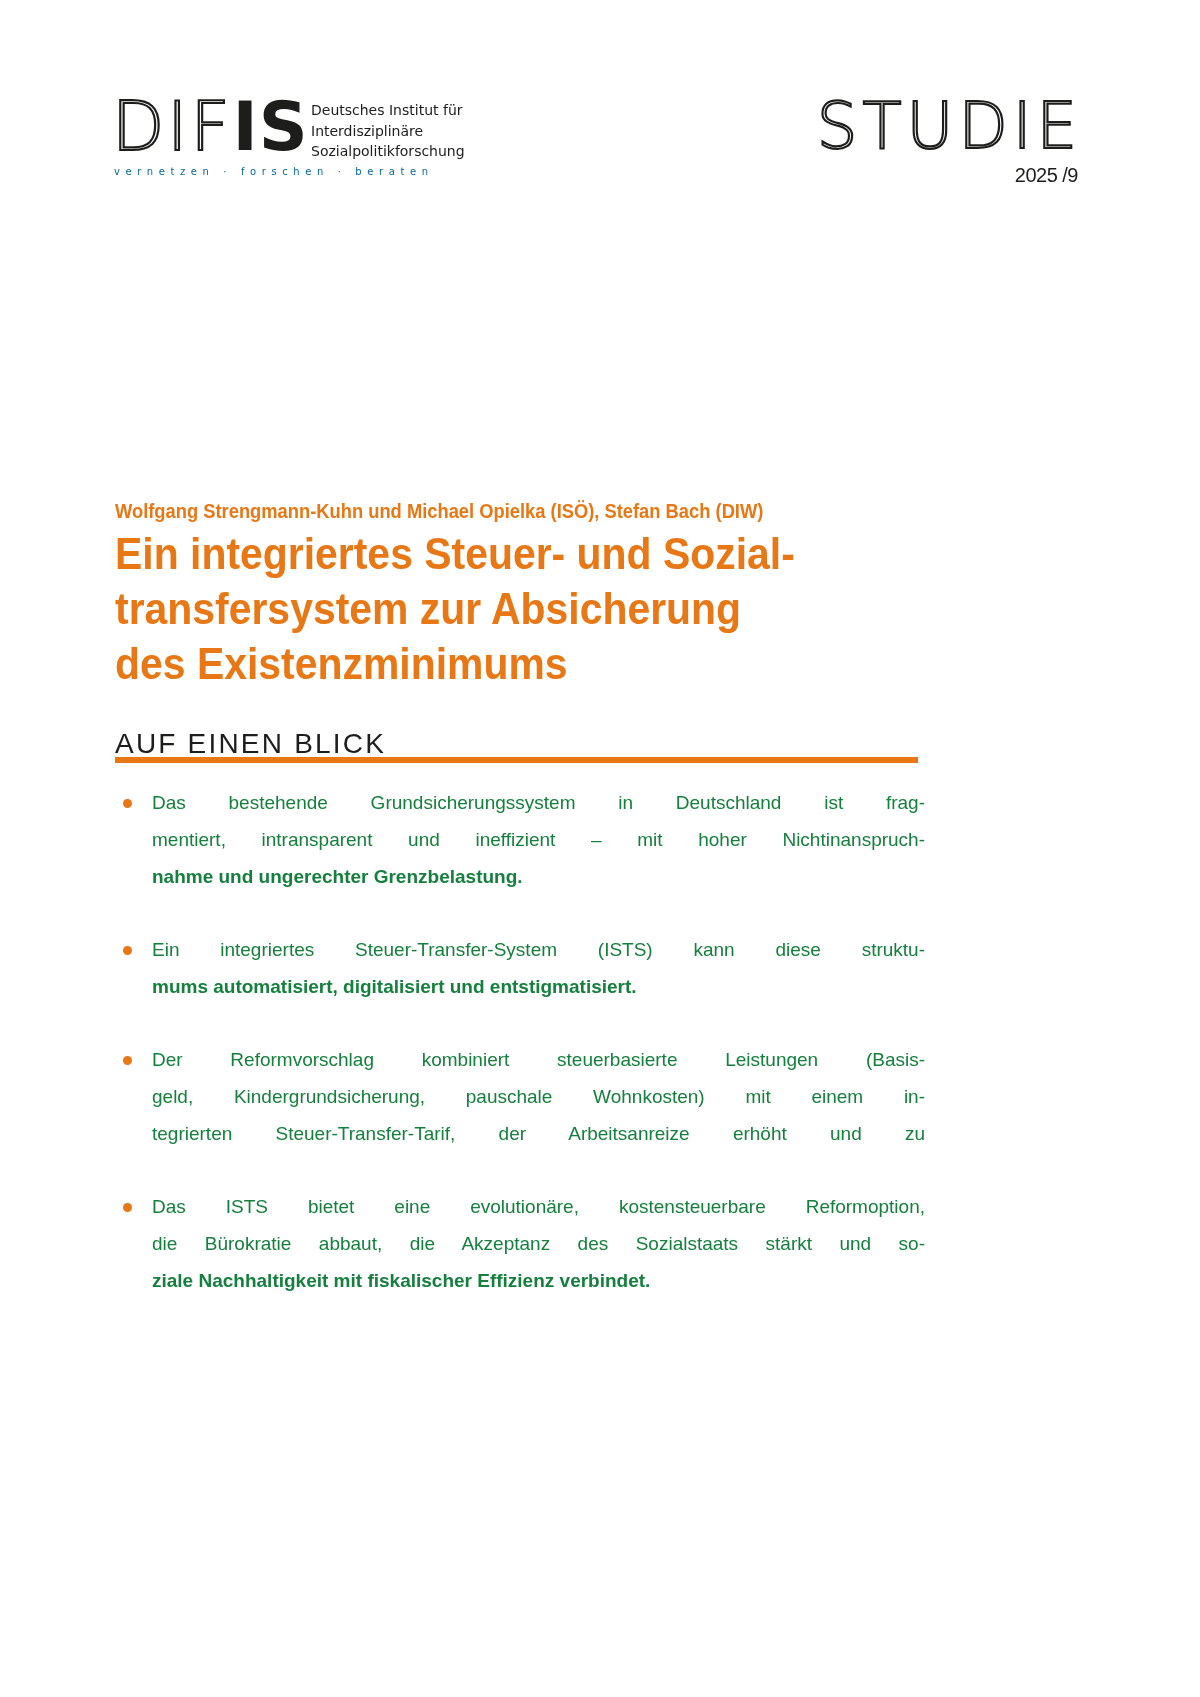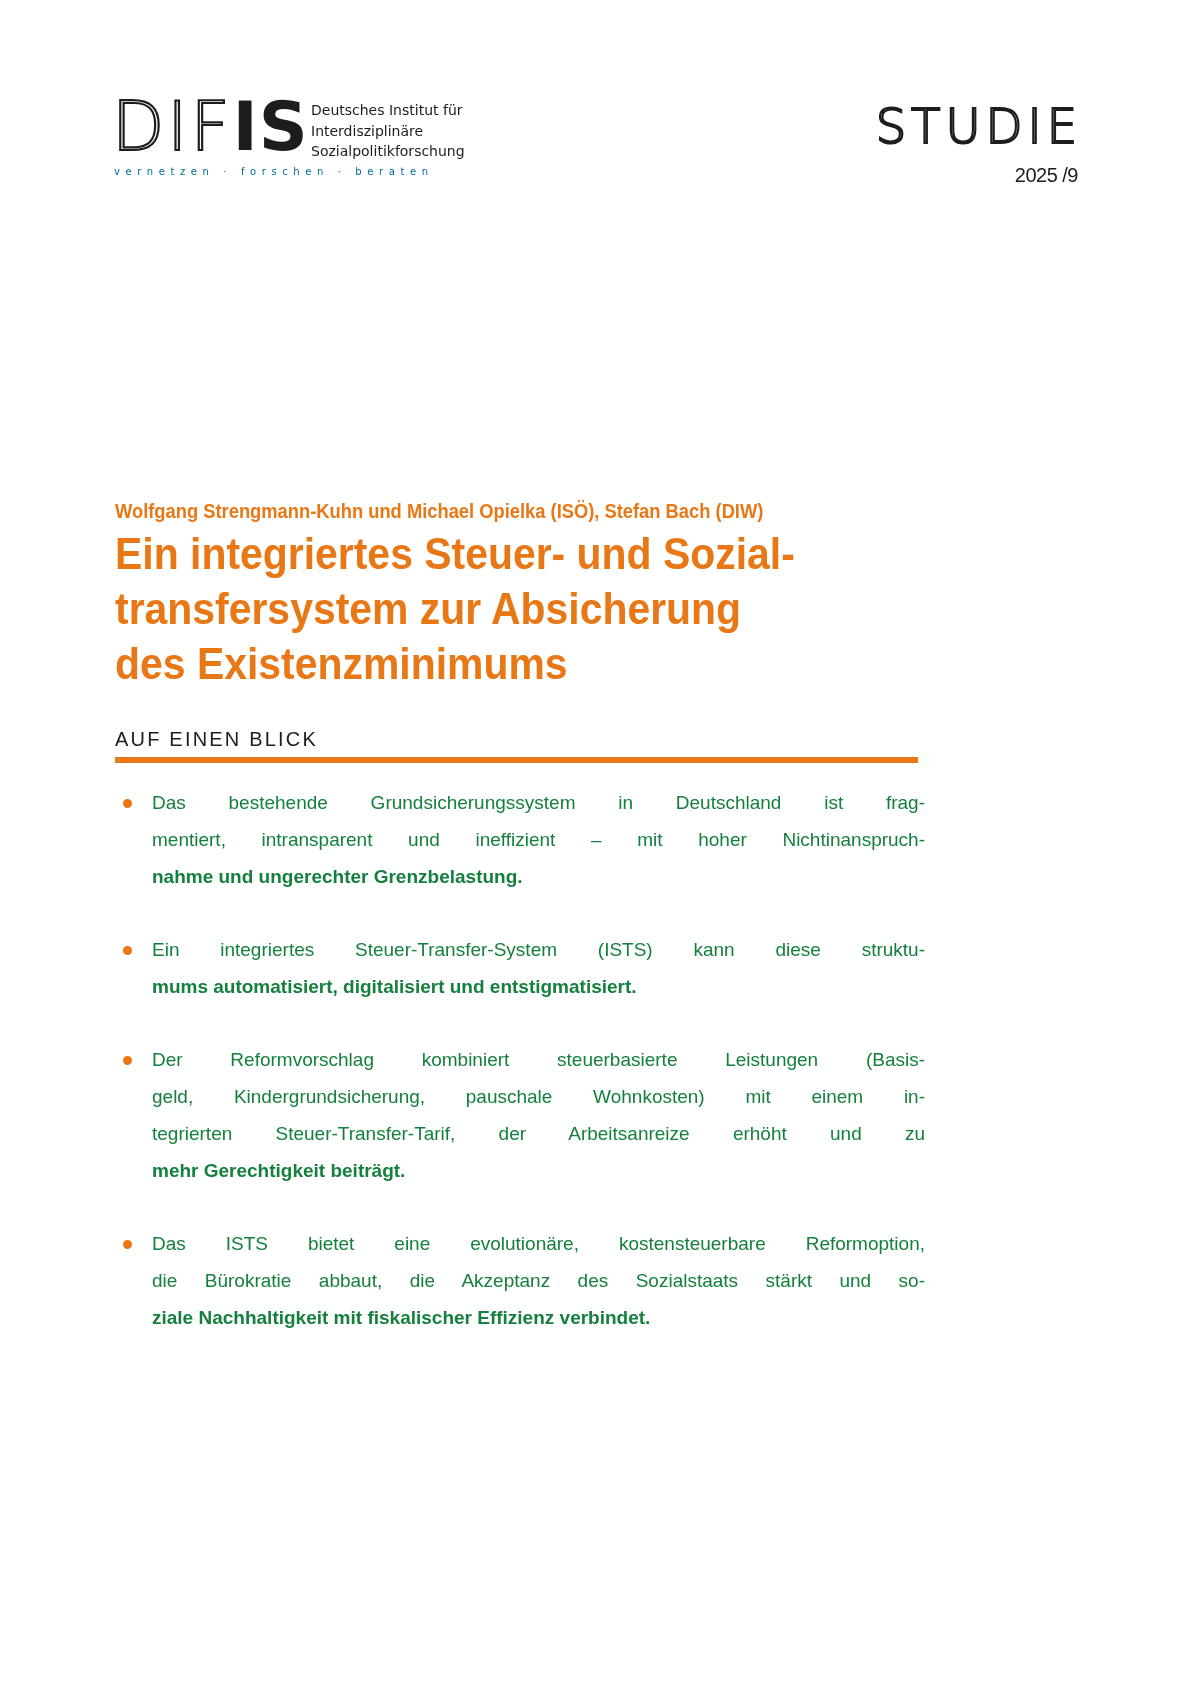--- a/index.html
+++ b/index.html
@@ -62,21 +62,21 @@
       color: #0369a1;
       white-space: nowrap;
     }
 
     
     .studie {
       right: 118px;
       top: 88px;
       font-family: "DejaVu Sans", sans-serif;
       font-weight: 100;
-      font-size: 48px;
+      font-size: 64px;
       line-height: 76px;
       letter-spacing: 5px;
       color: transparent;
       -webkit-text-stroke-width: 2.2px;
       -webkit-text-stroke-color: #1d1d1b;
       white-space: nowrap;
     }
     .issue {
       right: 122px;
       top: 164px;
@@ -112,21 +112,21 @@
       transform: scaleX(0.93);
       transform-origin: left top;
     }
     .title div { white-space: nowrap; }
 
     
     .section-heading {
       left: 115px;
       top: 728px;
       font-family: "Liberation Sans", sans-serif;
-      font-size: 20px;
+      font-size: 28px;
       letter-spacing: 2.2px;
       color: #1d1d1b;
       white-space: nowrap;
     }
     .rule {
       left: 115px;
       top: 757px;
       width: 803px;
       height: 6px;
       background: #e87715;
@@ -209,21 +209,20 @@
   <li class="bullet">
     <span class="dot"></span>
     <span class="line">Ein integriertes Steuer-Transfer-System (ISTS) kann diese struktu-</span>
     <span class="line last">mums automatisiert, digitalisiert und entstigmatisiert.</span>
   </li>
   <li class="bullet">
     <span class="dot"></span>
     <span class="line">Der Reformvorschlag kombiniert steuerbasierte Leistungen (Basis-</span>
     <span class="line">geld, Kindergrundsicherung, pauschale Wohnkosten) mit einem in-</span>
     <span class="line">tegrierten Steuer-Transfer-Tarif, der Arbeitsanreize erhöht und zu</span>
-    <span class="line last">mehr Gerechtigkeit beiträgt.</span>
   </li>
   <li class="bullet">
     <span class="dot"></span>
     <span class="line">Das ISTS bietet eine evolutionäre, kostensteuerbare Reformoption,</span>
     <span class="line">die Bürokratie abbaut, die Akzeptanz des Sozialstaats stärkt und so-</span>
     <span class="line last">ziale Nachhaltigkeit mit fiskalischer Effizienz verbindet.</span>
   </li>
 </ul>
 
 </body></html>

